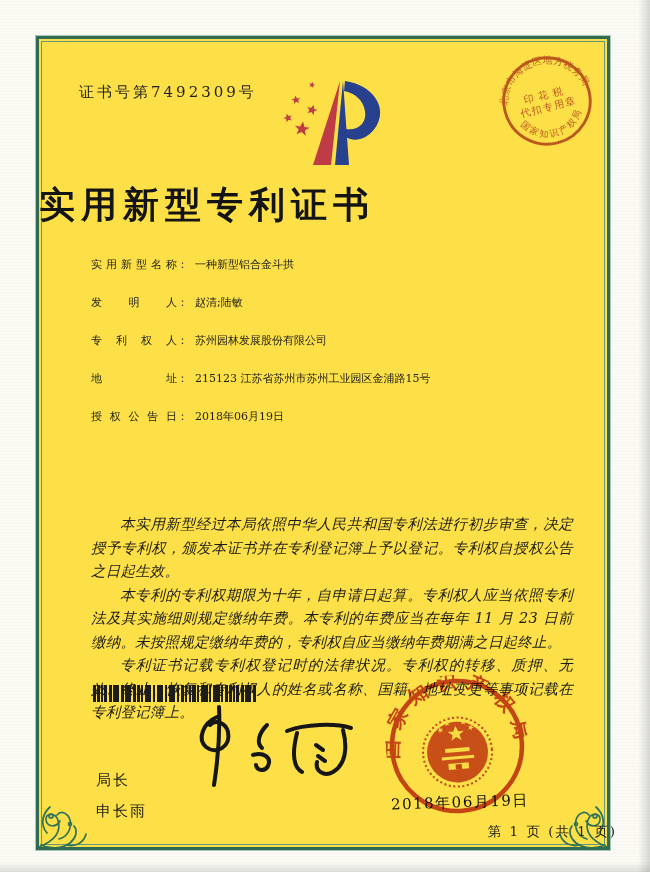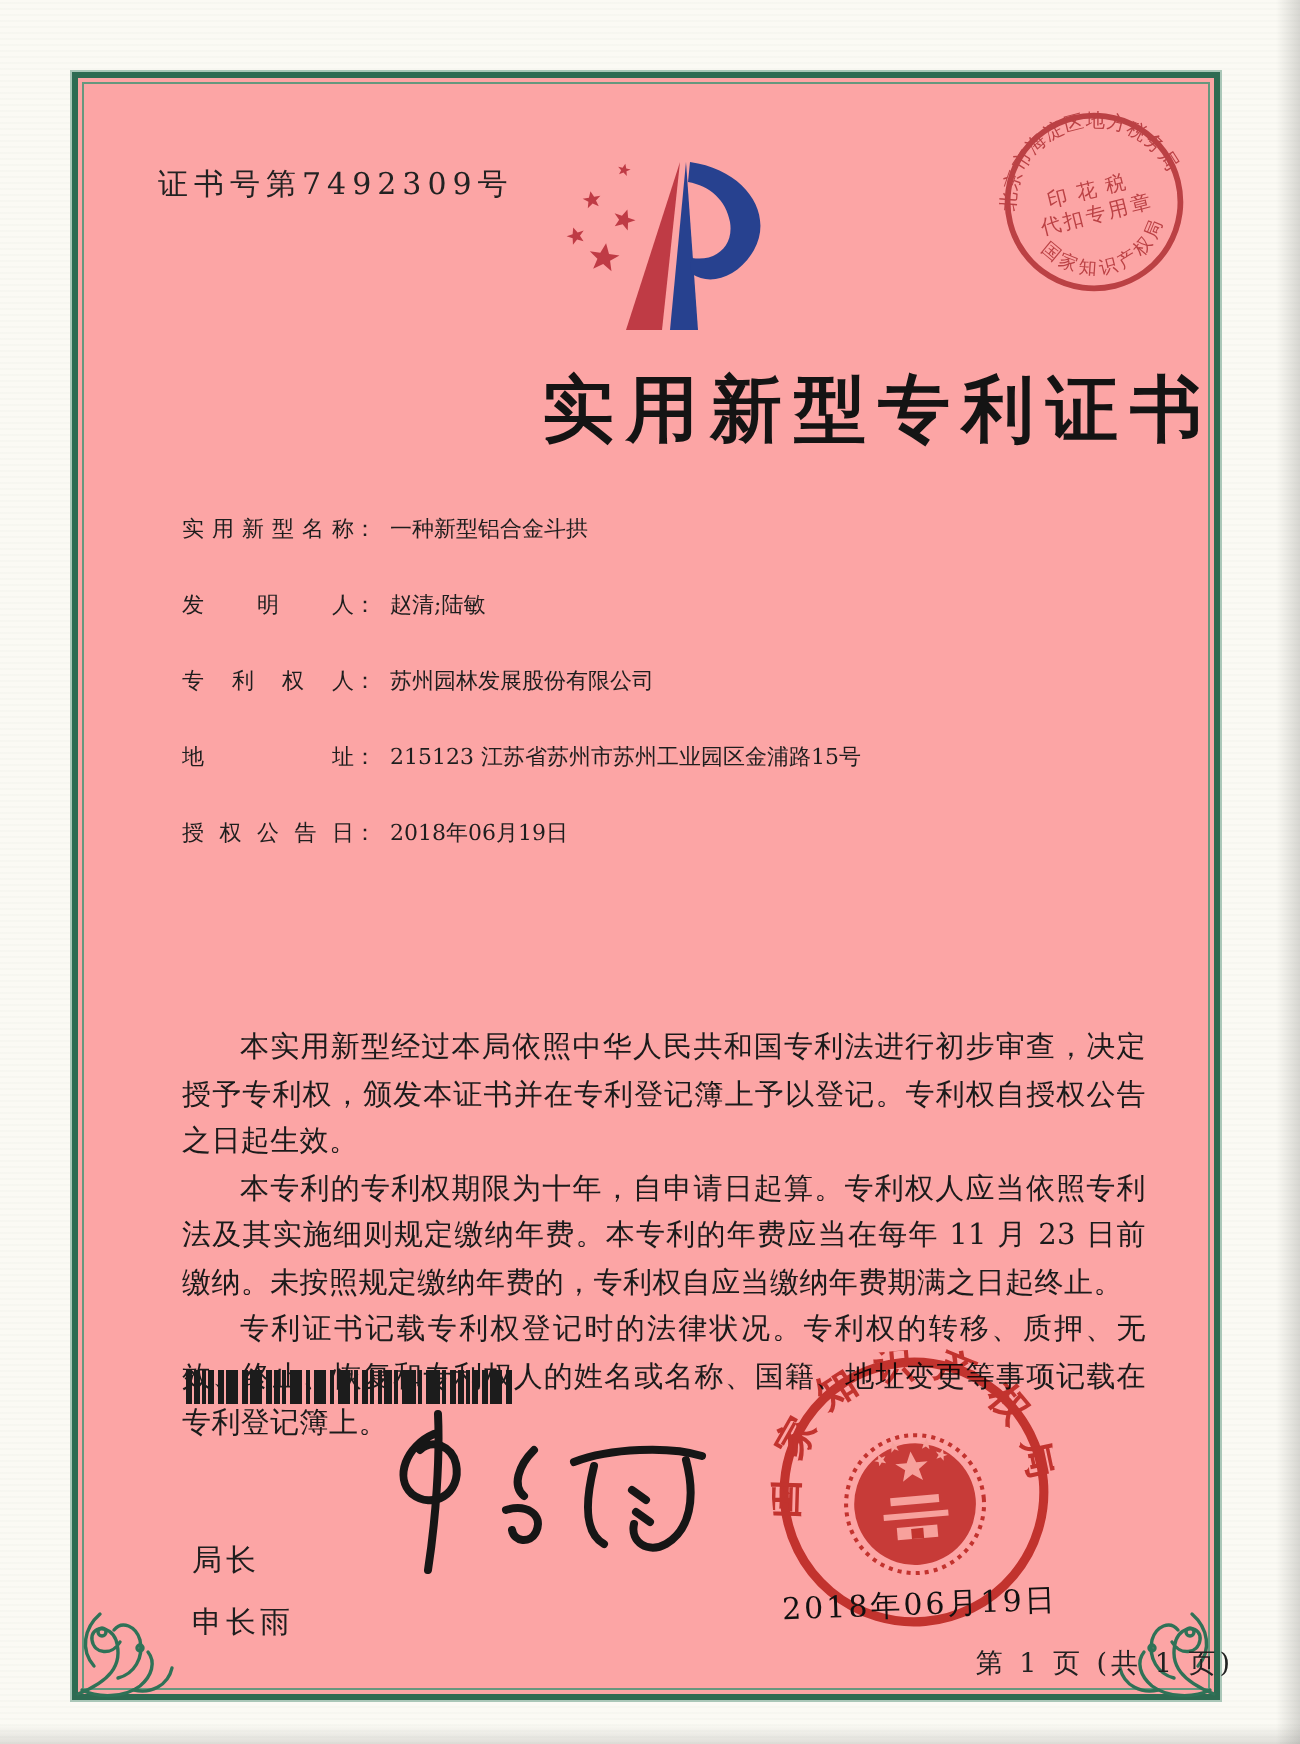--- a/index.html
+++ b/index.html
@@ -16,56 +16,56 @@
   .scan-edge-right{position:absolute;top:0;right:0;bottom:0;width:12px;
     background:linear-gradient(90deg, rgba(0,0,0,0) 0%, rgba(120,120,118,.28) 100%);}
   .scan-edge-bottom{position:absolute;left:0;right:0;bottom:0;height:10px;
     background:linear-gradient(180deg, rgba(0,0,0,0) 0%, rgba(120,120,118,.22) 100%);}
 
   
   .frame{
     position:absolute;left:36px;top:36px;width:568px;height:808px;
     border:3px solid #2e6b52;
     box-shadow:0 0 0 1px #aac7b8;
-    background:#fca5a5;
+    background:#fde047;
   }
   .frame .inner-line{
     position:absolute;inset:2px;border:1px solid #66977e;pointer-events:none;
   }
   .corner{position:absolute;width:64px;height:64px;}
   .corner.bl{left:-3px;bottom:-3px;}
   .corner.br{right:-3px;bottom:-3px;transform:scaleX(-1);}
 
   .cert-no{
     position:absolute;left:40px;top:44px;
     font-size:15px;letter-spacing:3px;color:#222;
   }
 
   .logo{position:absolute;left:222px;top:34px;width:130px;height:104px;}
 
   .title{
     position:absolute;left:0;top:142px;width:100%;
-    text-align:right;font-size:36px;font-weight:700;
+    text-align:left;font-size:36px;font-weight:700;
     letter-spacing:6px;color:#141414;
   }
 
   .fields{position:absolute;left:52px;top:214px;width:492px;font-size:11px;}
   .frow{margin-bottom:14px;line-height:24px;position:relative;white-space:nowrap;}
   .flabel{
     display:inline-block;width:86px;
     text-align:justify;text-align-last:justify;
     vertical-align:top;
   }
   .colon{margin-right:7px;}
   .grant{position:absolute;left:282px;top:0;white-space:nowrap;}
 
   .body-text{position:absolute;left:52px;top:474px;width:482px;}
   .body-text p{
     margin:0;text-indent:2em;text-align:justify;
-    font-size:14.5px;line-height:23.5px;letter-spacing:.2px;color:#1b1b1b;
+    font-size:14.5px;line-height:23.5px;letter-spacing:.2px;color:#1b1b1b;font-style:italic;
   }
 
   .barcode{
     position:absolute;left:54px;top:646px;width:164px;height:17px;
     background-image:
       repeating-linear-gradient(90deg,#1c1c1c 0 2px,transparent 2px 4px),
       repeating-linear-gradient(90deg,#1c1c1c 0 1px,transparent 1px 6px),
       repeating-linear-gradient(90deg,#1c1c1c 0 3px,transparent 3px 11px);
   }
 

